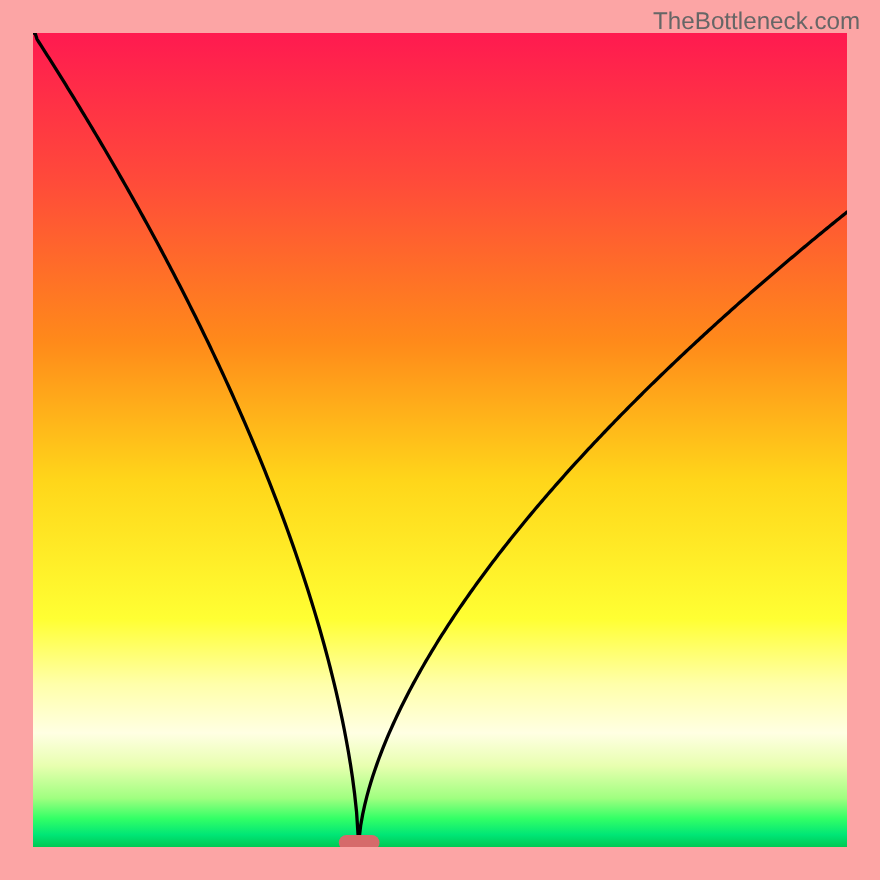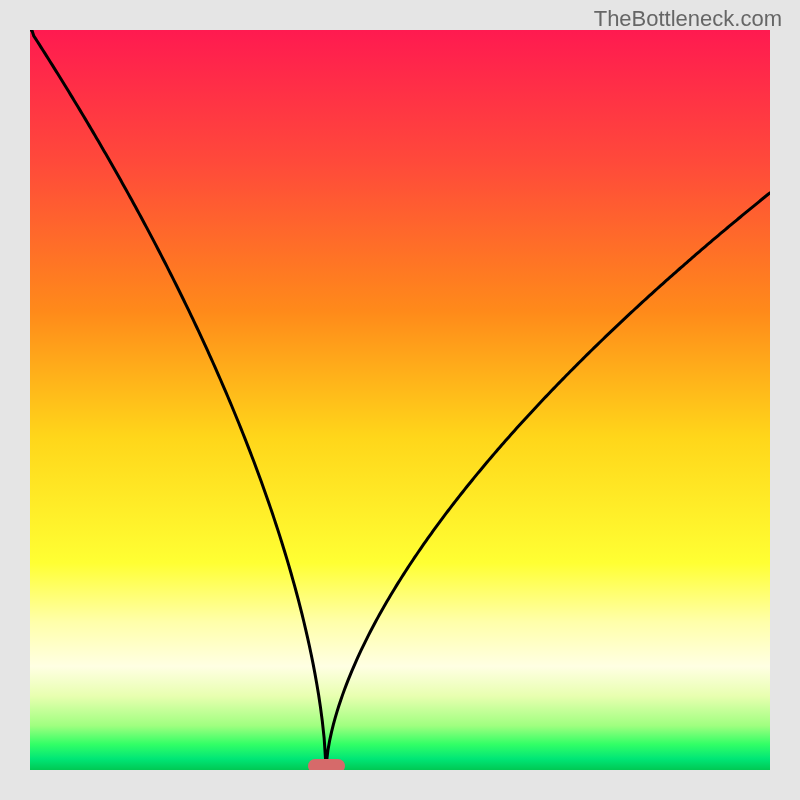--- a/index.html
+++ b/index.html
@@ -18,21 +18,21 @@
     color: #666;
     font-size: 22px;
     z-index: 10;
   }
   .outer {
     position: absolute;
     left: 0;
     top: 0;
     width: 800px;
     height: 800px;
-    background: #e5e5e5;
+    background: #fca5a5;
   }
   .plot {
     position: absolute;
     left: 30px;
     top: 30px;
     width: 740px;
     height: 740px;
     overflow: hidden;
   }
   .plot svg {

